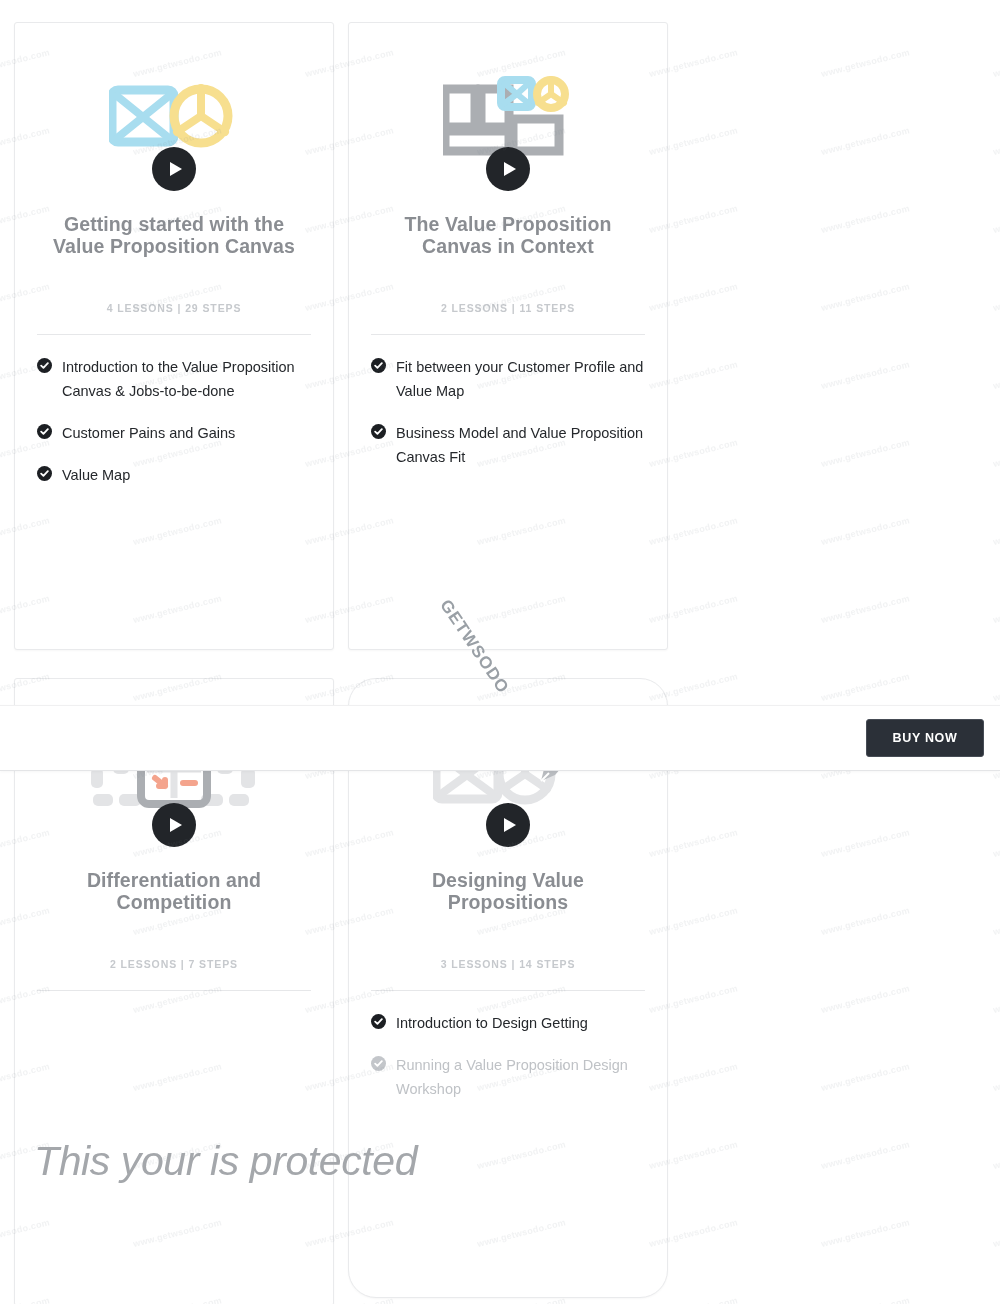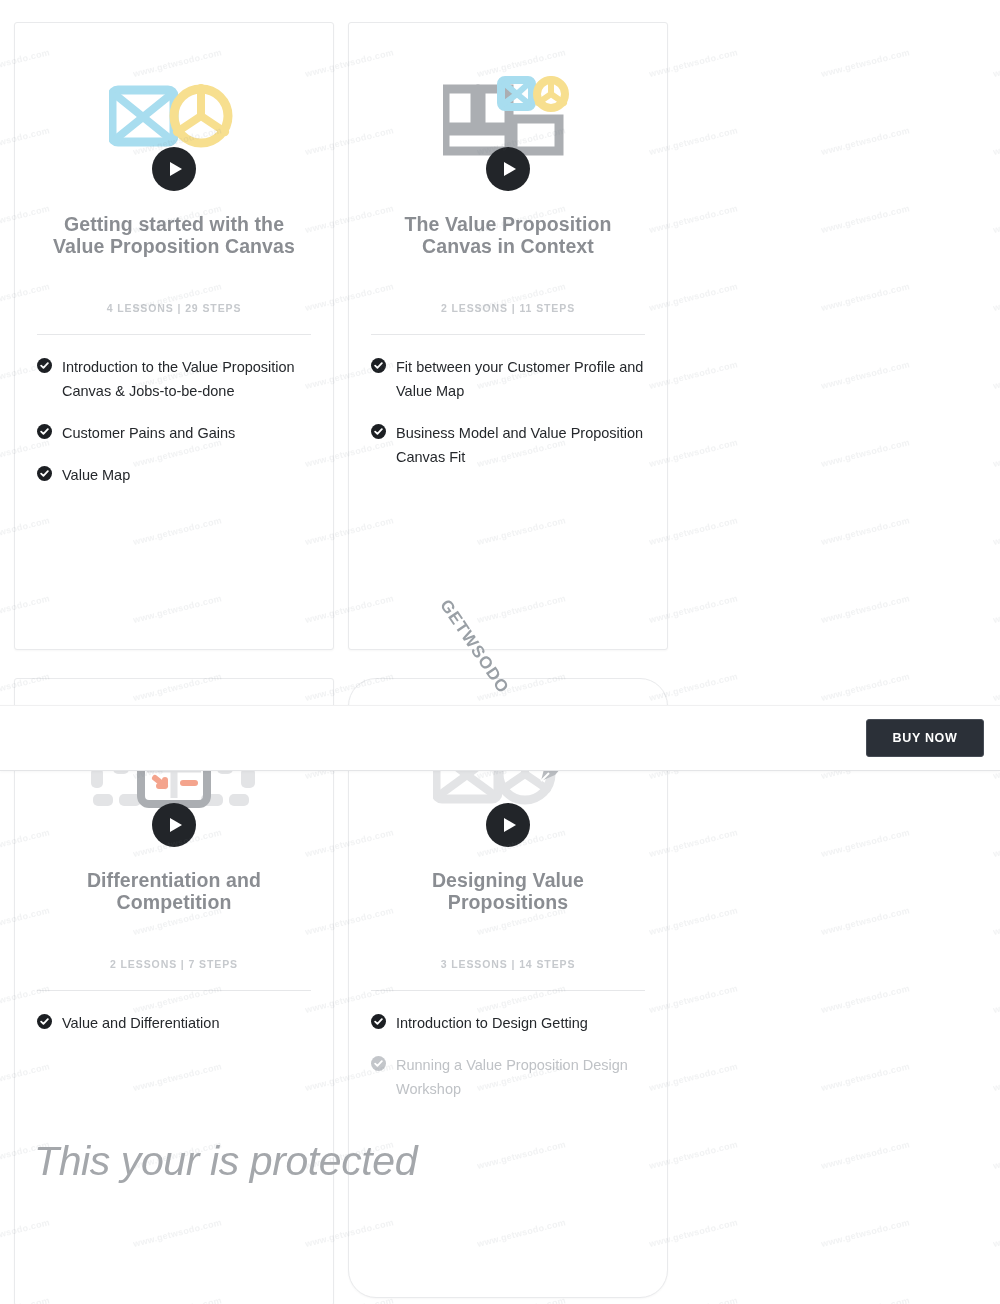--- a/index.html
+++ b/index.html
@@ -324,28 +324,20 @@
         <path d="M94 55 L106 55" stroke="#F4A48D" stroke-width="6" stroke-linecap="round"></path>
       </svg>
       <div class="play">
           <div class="tri"></div>
         </div>
     </div>
     <div class="c-title">Differentiation and Competition</div>
     <div class="c-meta pos-3">2 LESSONS | 7 STEPS</div>
     <div class="divider"></div>
     <div class="lessons">
-      <div class="lesson">
-        <span class="chk">
-            <svg width="9" height="9" viewBox="0 0 10 10">
-              <path d="M1.3 5.2 L3.8 7.6 L8.7 2.4" fill="none" stroke="#fff" stroke-width="2" stroke-linecap="round" stroke-linejoin="round"></path>
-            </svg>
-          </span>
-        <span class="txt">Value and Differentiation</span>
-      </div>
     </div>
   </div>
 
   <div class="card r2">
     <div class="thumb">
       <svg width="150" height="86" viewBox="0 0 150 86">
         <rect x="3" y="18" width="62" height="50" rx="6" fill="none" stroke="#E3E4E6" stroke-width="9"></rect>
         <path d="M8 24 L34 44 L60 24" fill="none" stroke="#E3E4E6" stroke-width="8" stroke-linecap="round" stroke-linejoin="round"></path>
         <path d="M8 63 L34 44 L60 63" fill="none" stroke="#E3E4E6" stroke-width="8" stroke-linecap="round" stroke-linejoin="round"></path>
         <circle cx="92" cy="43" r="26" fill="none" stroke="#E3E4E6" stroke-width="9"></circle>

